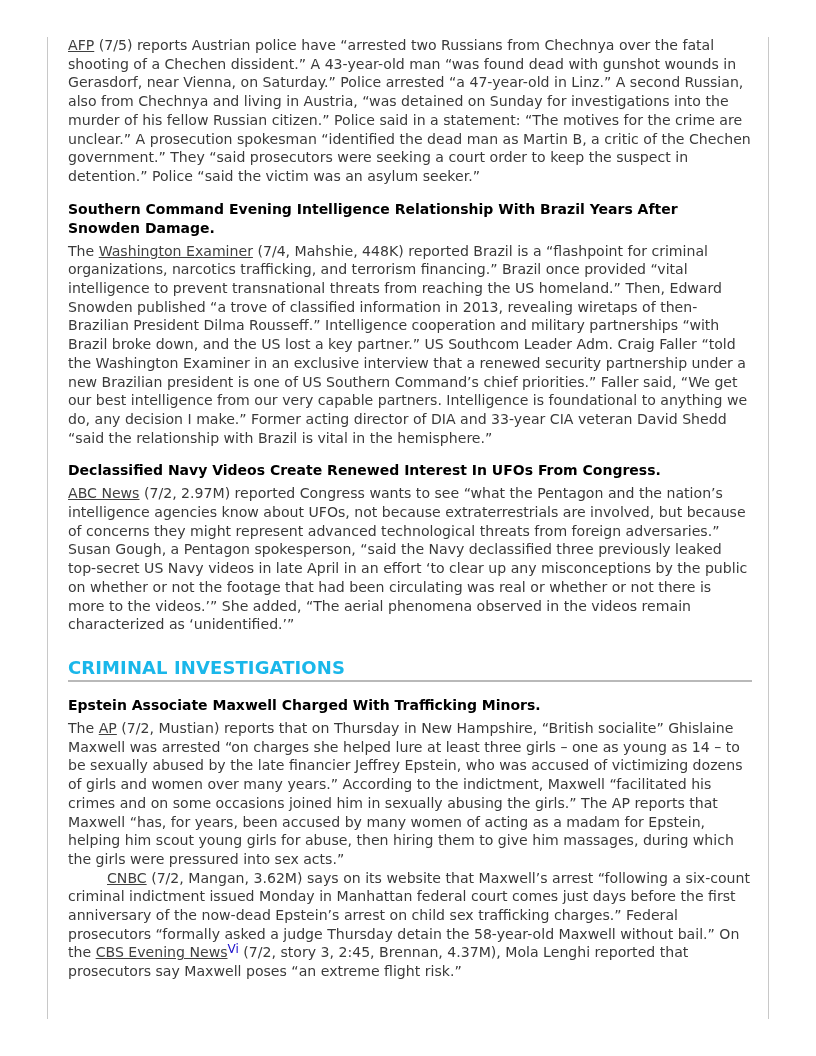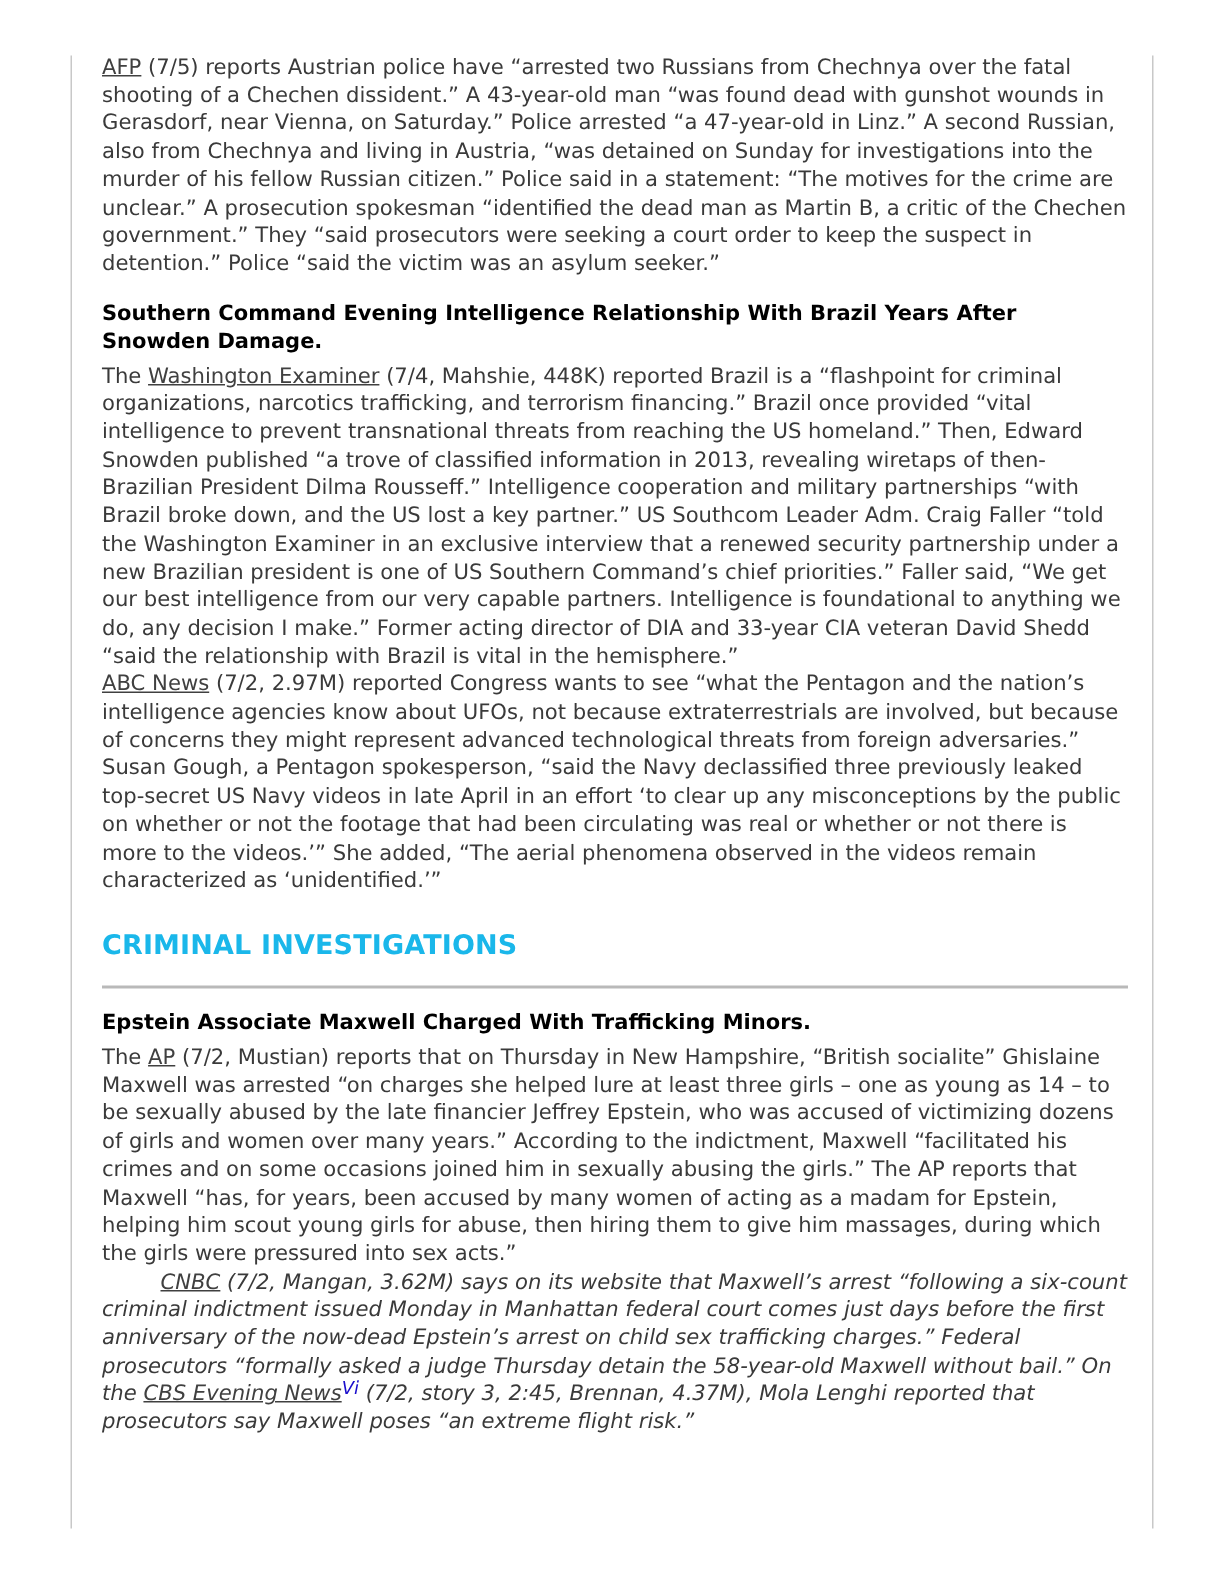--- a/index.html
+++ b/index.html
@@ -47,44 +47,45 @@
     a.src {
       color: #404040;
       text-decoration: underline;
     }
     .section-title {
       margin-top: 23px;
       color: #1ab7ea;
       font-weight: bold;
       font-size: 18px;
       line-height: 22px;
-      padding-bottom: 15px;
+      padding-bottom: 1px;
       border-bottom: 2px solid #b9b9b9;
       letter-spacing: 0.1px;
     }
-    .indent { text-indent: 39px; font-style: italic; }
+    .indent { text-indent: 39px; }
     sup.vi {
       color: #1a0dcc;
       font-size: 12px;
       vertical-align: 4px;
       line-height: 0;
     }
   </style>
 </head>
 <body>
 
 <div class="page-frame"></div>
 
 <div class="content">
 
   <p class="para"><a href="#" class="src">AFP</a><span> (7/5) reports Austrian police have “arrested two Russians from Chechnya over the fatal shooting of a Chechen dissident.” A 43-year-old man “was found dead with gunshot wounds in Gerasdorf, near Vienna, on Saturday.” Police arrested “a 47-year-old in Linz.” A second Russian, also from Chechnya and living in Austria, “was detained on Sunday for investigations into the murder of his fellow Russian citizen.” Police said in a statement: “The motives for the crime are unclear.” A prosecution spokesman “identified the dead man as Martin B, a critic of the Chechen government.” They “said prosecutors were seeking a court order to keep the suspect in detention.” Police “said the victim was an asylum seeker.”</span></p>
 
   <p class="headline">Southern Command Evening Intelligence Relationship With Brazil Years After Snowden Damage.</p>
   <p class="para"><span>The </span><a href="#" class="src">Washington Examiner</a><span> (7/4, Mahshie, 448K) reported Brazil is a “flashpoint for criminal organizations, narcotics trafficking, and terrorism financing.” Brazil once provided “vital intelligence to prevent transnational threats from reaching the US homeland.” Then, Edward Snowden published “a trove of classified information in 2013, revealing wiretaps of then-Brazilian President Dilma Rousseff.” Intelligence cooperation and military partnerships “with Brazil broke down, and the US lost a key partner.” US Southcom Leader Adm. Craig Faller “told the Washington Examiner in an exclusive interview that a renewed security partnership under a new Brazilian president is one of US Southern Command’s chief priorities.” Faller said, “We get our best intelligence from our very capable partners. Intelligence is foundational to anything we do, any decision I make.” Former acting director of DIA and 33-year CIA veteran David Shedd “said the relationship with Brazil is vital in the hemisphere.”</span></p>
 
+  <p class="headline">Declassified Navy Videos Create Renewed Interest In UFOs From Congress.</p>
   <p class="para"><a href="#" class="src">ABC News</a><span> (7/2, 2.97M) reported Congress wants to see “what the Pentagon and the nation’s intelligence agencies know about UFOs, not because extraterrestrials are involved, but because of concerns they might represent advanced technological threats from foreign adversaries.” Susan Gough, a Pentagon spokesperson, “said the Navy declassified three previously leaked top-secret US Navy videos in late April in an effort ‘to clear up any misconceptions by the public on whether or not the footage that had been circulating was real or whether or not there is more to the videos.’” She added, “The aerial phenomena observed in the videos remain characterized as ‘unidentified.’”</span></p>
 
   <div class="section-title">CRIMINAL INVESTIGATIONS</div>
 
   <p class="headline">Epstein Associate Maxwell Charged With Trafficking Minors.</p>
   <p class="para"><span>The </span><a href="#" class="src">AP</a><span> (7/2, Mustian) reports that on Thursday in New Hampshire, “British socialite” Ghislaine Maxwell was arrested “on charges she helped lure at least three girls – one as young as 14 – to be sexually abused by the late financier Jeffrey Epstein, who was accused of victimizing dozens of girls and women over many years.” According to the indictment, Maxwell “facilitated his crimes and on some occasions joined him in sexually abusing the girls.” The AP reports that Maxwell “has, for years, been accused by many women of acting as a madam for Epstein, helping him scout young girls for abuse, then hiring them to give him massages, during which the girls were pressured into sex acts.”</span></p>
   <p class="para indent"><a href="#" class="src">CNBC</a><span> (7/2, Mangan, 3.62M) says on its website that Maxwell’s arrest “following a six-count criminal indictment issued Monday in Manhattan federal court comes just days before the first anniversary of the now-dead Epstein’s arrest on child sex trafficking charges.” Federal prosecutors “formally asked a judge Thursday detain the 58-year-old Maxwell without bail.” On the </span><a href="#" class="src">CBS Evening News</a><sup class="vi">Vi</sup><span> (7/2, story 3, 2:45, Brennan, 4.37M), Mola Lenghi reported that prosecutors say Maxwell poses “an extreme flight risk.”</span></p>
 
 </div>
 

